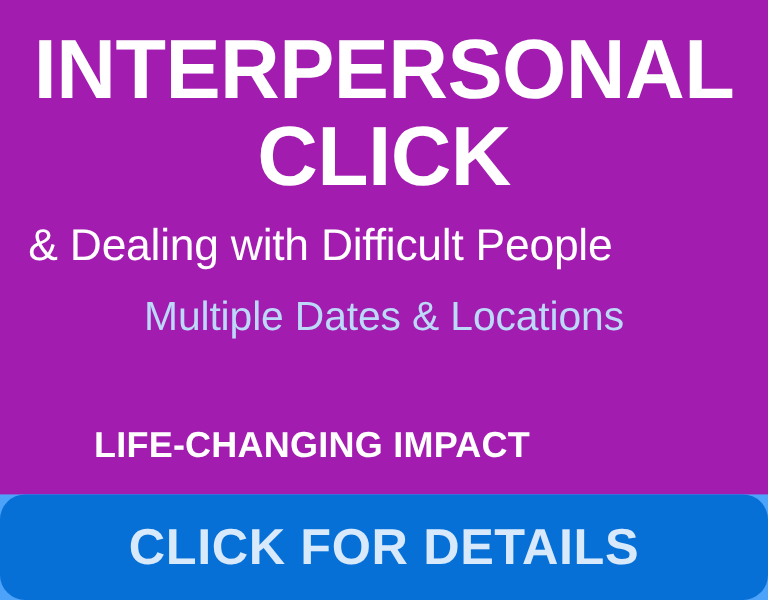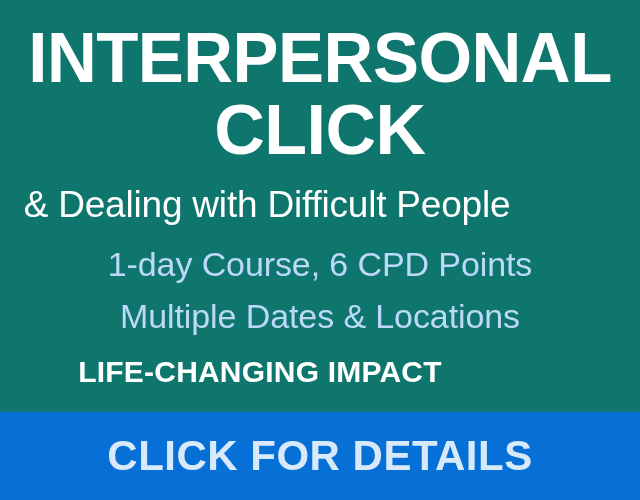--- a/index.html
+++ b/index.html
@@ -20,21 +20,21 @@
     user-select: none;
   }
 
   
   .content-area {
     position: absolute;
     left: 0;
     top: 0;
     width: 640px;
     height: 412px;
-    background: #0f766e;
+    background: #a21caf;
   }
 
   .headline-block {
     position: absolute;
     left: 0;
     top: 22px;
     width: 640px;
     text-align: center;
   }
 
@@ -111,20 +111,21 @@
   .cta-bar {
     position: absolute;
     left: 0;
     top: 412px;
     width: 640px;
     height: 88px;
     background: #0670d7;
     display: flex;
     align-items: center;
     justify-content: center;
+    border-radius: 21px;
   }
 
   .cta-label {
     color: #d7e9fb;
     font-family: "Liberation Sans", sans-serif;
     font-weight: 700;
     font-size: 42px;
     line-height: 46px;
     letter-spacing: 0.5px;
     white-space: nowrap;
@@ -139,21 +140,20 @@
   <div class="content-area">
 
     <div class="headline-block">
       <span class="headline-line line-1">INTERPERSONAL</span>
       <span class="headline-line line-2">CLICK</span>
     </div>
 
     <div class="subtitle">&amp; Dealing with Difficult People</div>
 
     <div class="detail-block">
-      <span class="detail-line">1-day Course, 6 CPD Points</span>
       <span class="detail-line">Multiple Dates &amp; Locations</span>
     </div>
 
     <div class="tagline">LIFE-CHANGING IMPACT</div>
 
   </div>
 
   <div class="cta-bar">
     <span class="cta-label">CLICK FOR DETAILS</span>
   </div>

